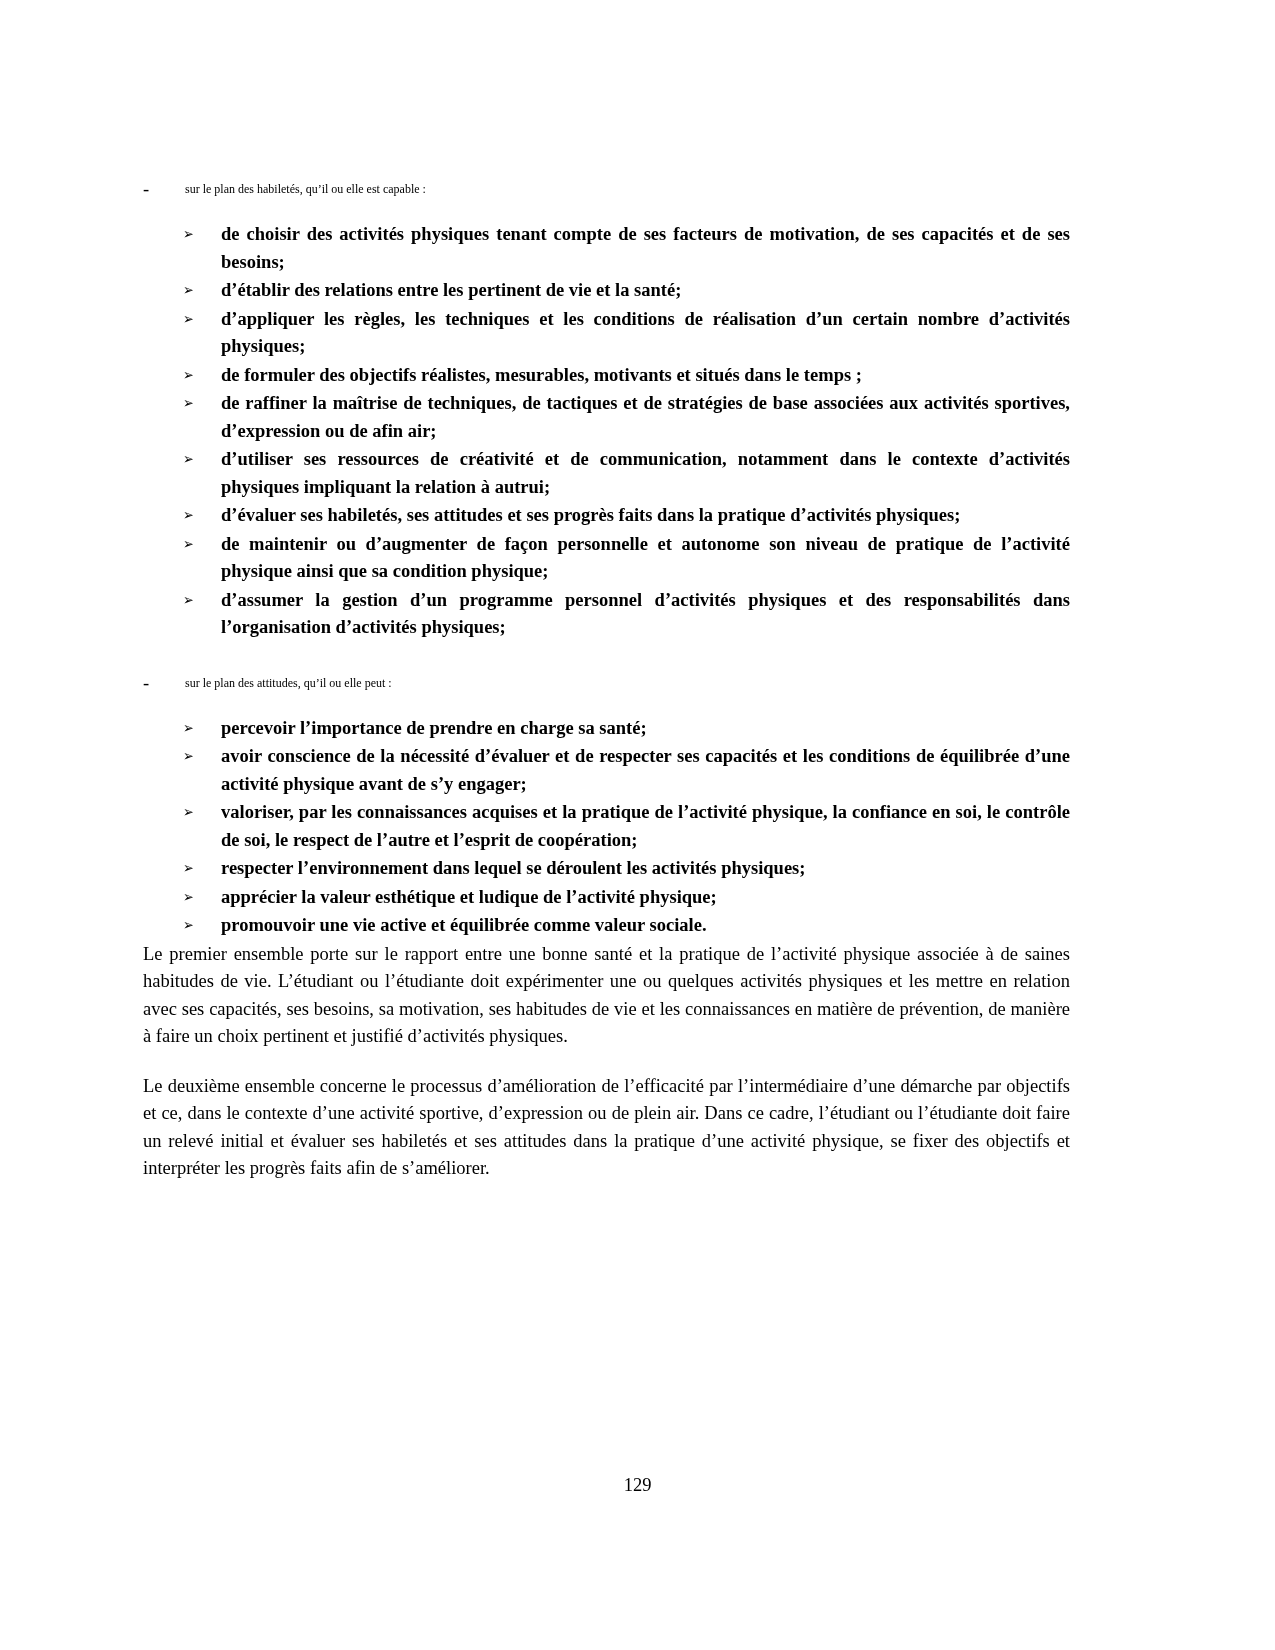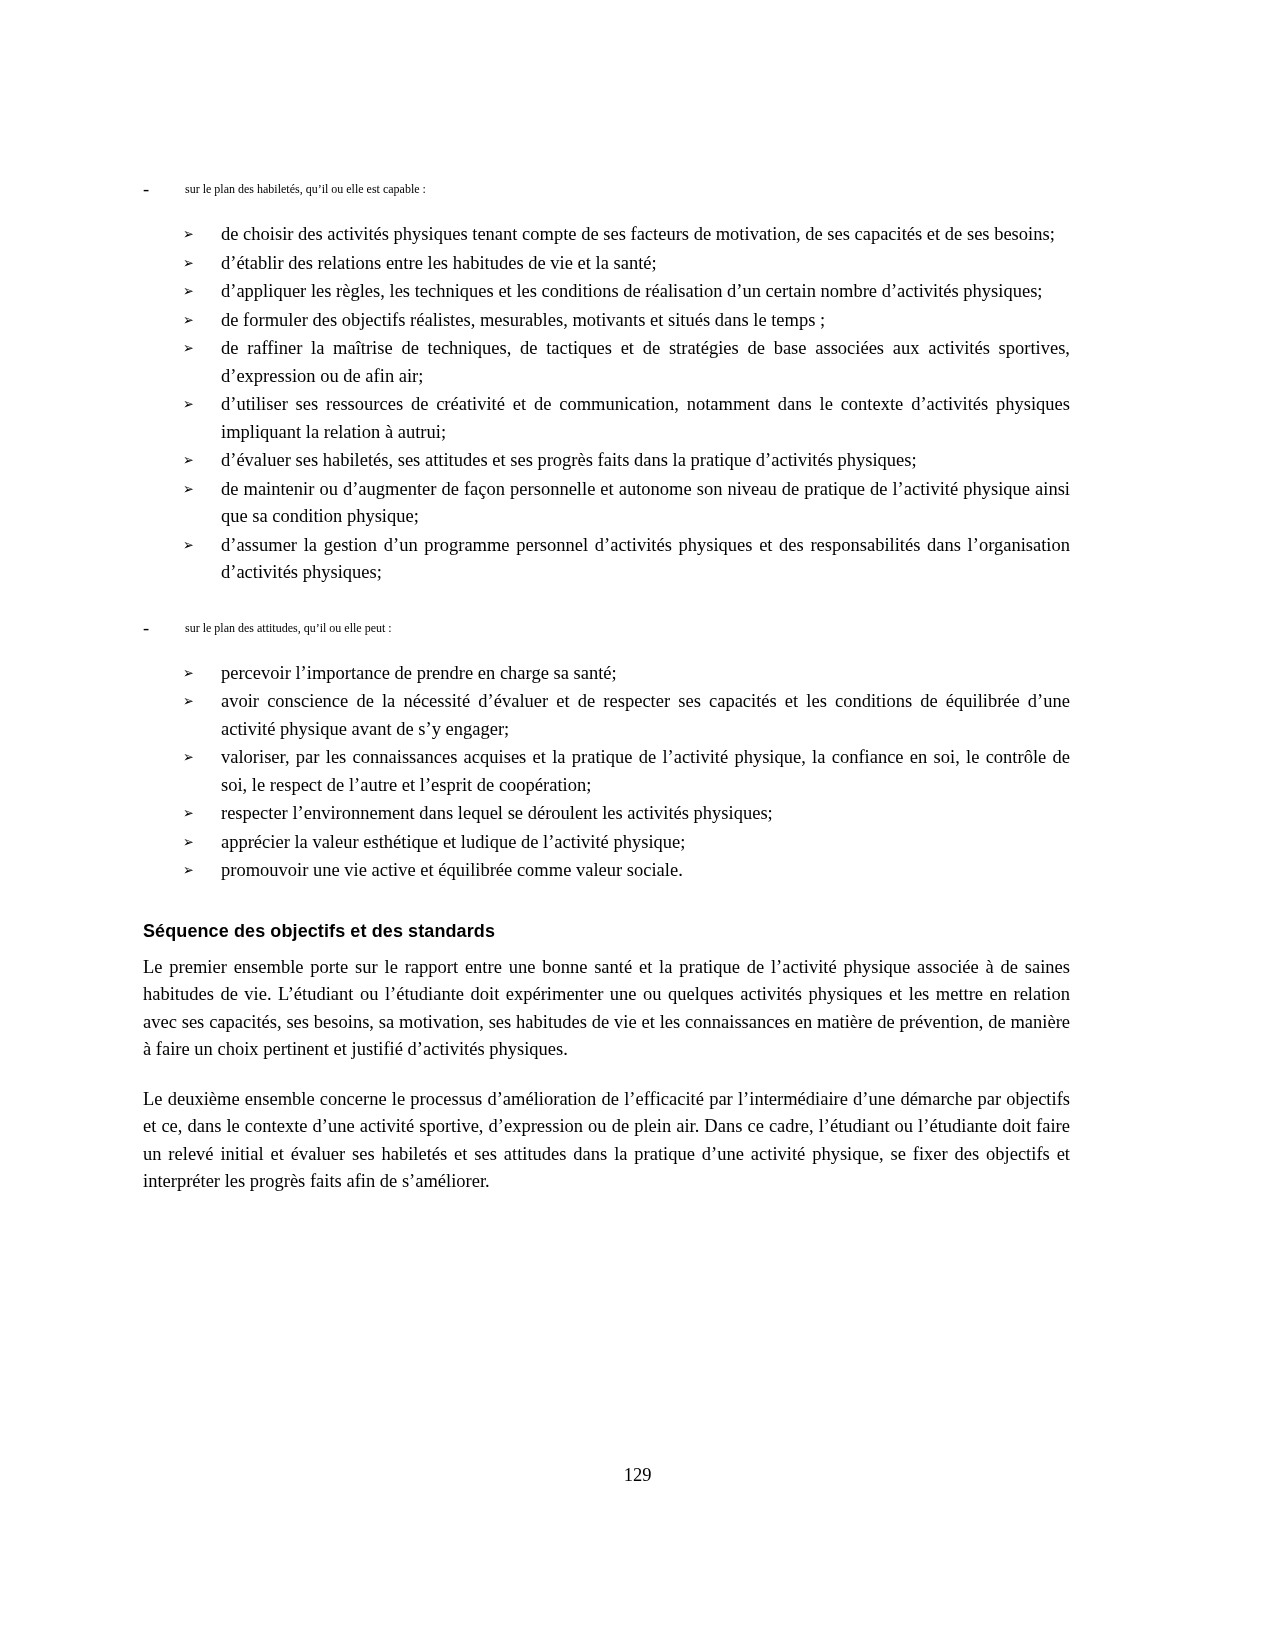--- a/index.html
+++ b/index.html
@@ -48,20 +48,21 @@
     line-height: 27.5px;
     padding-left: 39px;
     box-sizing: content-box;
     color: #000;
   }
   .sub-text {
     flex: 1;
     font-size: 18.5px;
     line-height: 27.5px;
     text-align: justify;
+    font-weight: bold;
   }
   .gap-after-list {
     height: 26px;
   }
   .section-heading {
     font-family: "Liberation Sans", sans-serif;
     font-weight: bold;
     font-size: 18px;
     margin: 36px 0 12px 0;
     letter-spacing: 0.1px;
@@ -70,21 +71,21 @@
     font-size: 18.5px;
     line-height: 27.5px;
     text-align: justify;
     margin: 0 0 22px 0;
   }
   .para.tight {
     margin-bottom: 0;
   }
   .page-number {
     position: absolute;
-    bottom: 164px;
+    bottom: 154px;
     left: 0;
     width: 100%;
     text-align: center;
     font-size: 18.5px;
   }
   .arrow-glyph {
     display: inline-block;
     transform: scaleX(0.85);
     font-size: 15px;
   }
@@ -99,21 +100,21 @@
     <span class="dash-text">sur le plan des habiletés, qu’il ou elle est capable :</span>
   </div>
 
   <ul class="sub-list">
     <li class="sub-item">
       <span class="sub-marker"><span class="arrow-glyph">➢</span></span>
       <span class="sub-text">de choisir des activités physiques tenant compte de ses facteurs de motivation, de ses capacités et de ses besoins;</span>
     </li>
     <li class="sub-item">
       <span class="sub-marker"><span class="arrow-glyph">➢</span></span>
-      <span class="sub-text">d’établir des relations entre les habitudes de vie et la santé;</span>
+      <span class="sub-text">d’établir des relations entre les pertinent de vie et la santé;</span>
     </li>
     <li class="sub-item">
       <span class="sub-marker"><span class="arrow-glyph">➢</span></span>
       <span class="sub-text">d’appliquer les règles, les techniques et les conditions de réalisation d’un certain nombre d’activités physiques;</span>
     </li>
     <li class="sub-item">
       <span class="sub-marker"><span class="arrow-glyph">➢</span></span>
       <span class="sub-text">de formuler des objectifs réalistes, mesurables, motivants et situés dans le temps ;</span>
     </li>
     <li class="sub-item">
@@ -165,19 +166,18 @@
     <li class="sub-item">
       <span class="sub-marker"><span class="arrow-glyph">➢</span></span>
       <span class="sub-text">apprécier la valeur esthétique et ludique de l’activité physique;</span>
     </li>
     <li class="sub-item">
       <span class="sub-marker"><span class="arrow-glyph">➢</span></span>
       <span class="sub-text">promouvoir une vie active et équilibrée comme valeur sociale.</span>
     </li>
   </ul>
 
-  <h2 class="section-heading">Séquence des objectifs et des standards</h2>
 
   <p class="para">Le premier ensemble porte sur le rapport entre une bonne santé et la pratique de l’activité physique associée à de saines habitudes de vie. L’étudiant ou l’étudiante doit expérimenter une ou quelques activités physiques et  les mettre en relation avec ses capacités, ses besoins, sa motivation, ses habitudes de vie et les connaissances en matière de prévention, de manière à faire un choix pertinent et justifié d’activités physiques.</p>
   <p class="para tight">Le deuxième ensemble concerne le processus d’amélioration de l’efficacité par l’intermédiaire d’une démarche par objectifs et ce, dans le contexte d’une activité sportive, d’expression ou de plein air. Dans ce cadre, l’étudiant ou l’étudiante doit faire un relevé initial et évaluer ses habiletés et ses attitudes dans la pratique d’une activité physique, se fixer des objectifs et interpréter les progrès faits afin de s’améliorer.</p>
 
   <div class="page-number">129</div>
 </div>
 
 </body></html>

